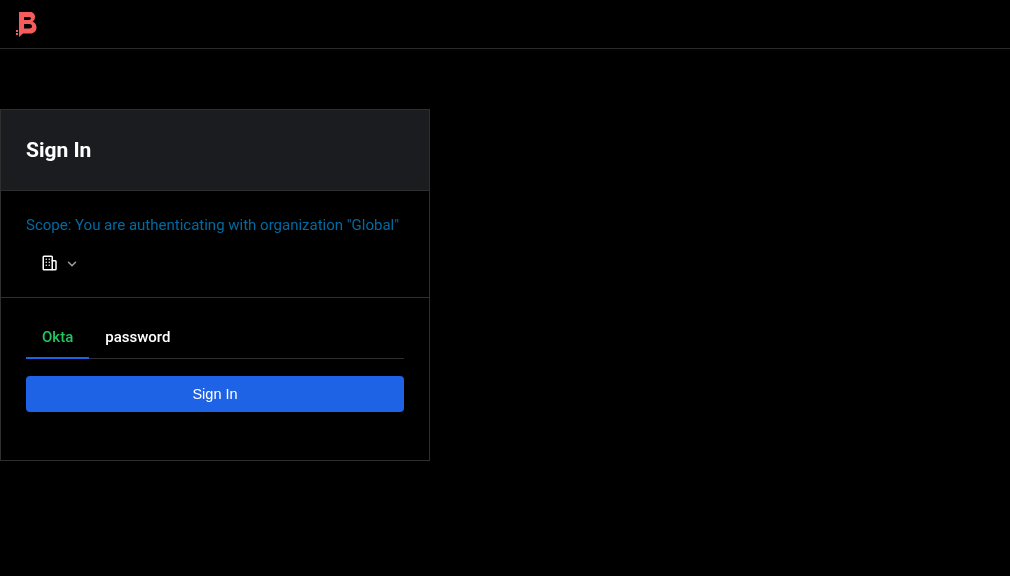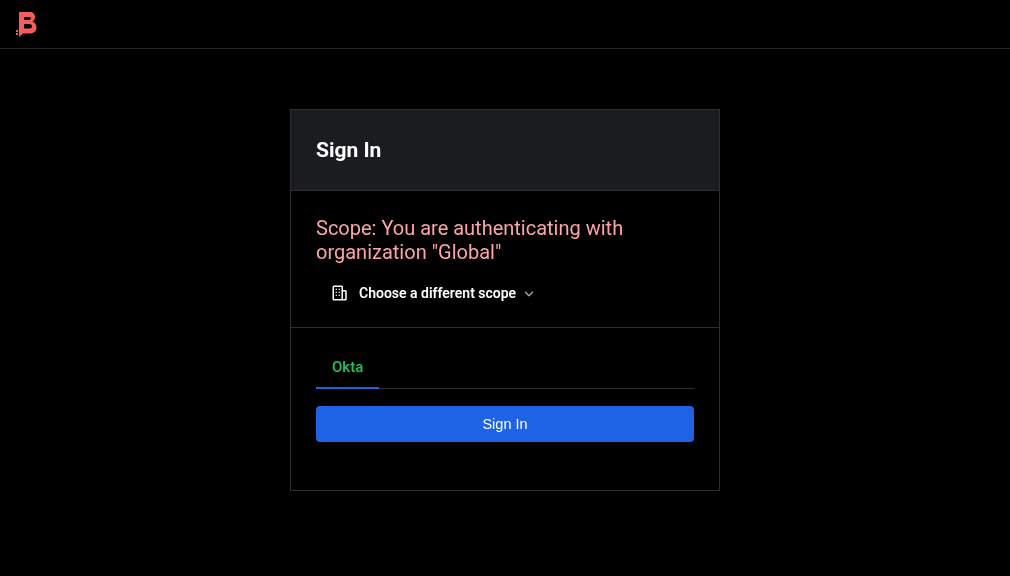--- a/index.html
+++ b/index.html
@@ -22,21 +22,21 @@
       display: flex;
       align-items: center;
       padding-left: 16px;
     }
     .logo {
       width: 22px;
       height: 28px;
     }
     .main {
       display: flex;
-      justify-content: center;
+      justify-content: flex-start;
       padding-top: 60px;
     }
     .card {
       width: 430px;
       border: 1px solid #2f2f2f;
       background: #000000;
     }
     .card-header {
       background: #1a1c1f;
       padding: 28px 25px 28px 25px;
@@ -45,22 +45,22 @@
     .card-title {
       font-size: 21px;
       font-weight: 700;
       color: #ffffff;
     }
     .card-section {
       padding: 25px 25px 25px 25px;
       border-bottom: 1px solid #2f2f2f;
     }
     .scope-text {
-      font-size: 20px;
-      color: #fca5a5;
+      font-size: 15px;
+      color: #0369a1;
       margin-bottom: 20px;
     }
     .scope-selector {
       display: flex;
       align-items: center;
       gap: 10px;
       cursor: pointer;
       padding-left: 15px;
     }
     .scope-selector .icon {
@@ -149,30 +149,30 @@
             <rect x="3" y="3" width="12" height="18" rx="1"></rect>
             <path d="M15 9h4a1 1 0 0 1 1 1v10a1 1 0 0 1-1 1h-4"></path>
             <line x1="7" y1="7" x2="7" y2="7.01"></line>
             <line x1="11" y1="7" x2="11" y2="7.01"></line>
             <line x1="7" y1="11" x2="7" y2="11.01"></line>
             <line x1="11" y1="11" x2="11" y2="11.01"></line>
             <line x1="7" y1="15" x2="7" y2="15.01"></line>
             <line x1="11" y1="15" x2="11" y2="15.01"></line>
           </svg>
         </span>
-        <span class="label">Choose a different scope</span>
         <span class="chev">
           <svg viewBox="0 0 24 24" fill="none" stroke="currentColor" stroke-width="2.5" stroke-linecap="round" stroke-linejoin="round">
             <polyline points="6 9 12 15 18 9"></polyline>
           </svg>
         </span>
       </div>
     </div>
 
     <div class="card-body">
       <div class="tabs">
         <div class="tab active">Okta</div>
+        <div class="tab">password</div>
       </div>
       <button class="signin-button">Sign In</button>
     </div>
 
   </div>
 </div>
 
 </body></html>

